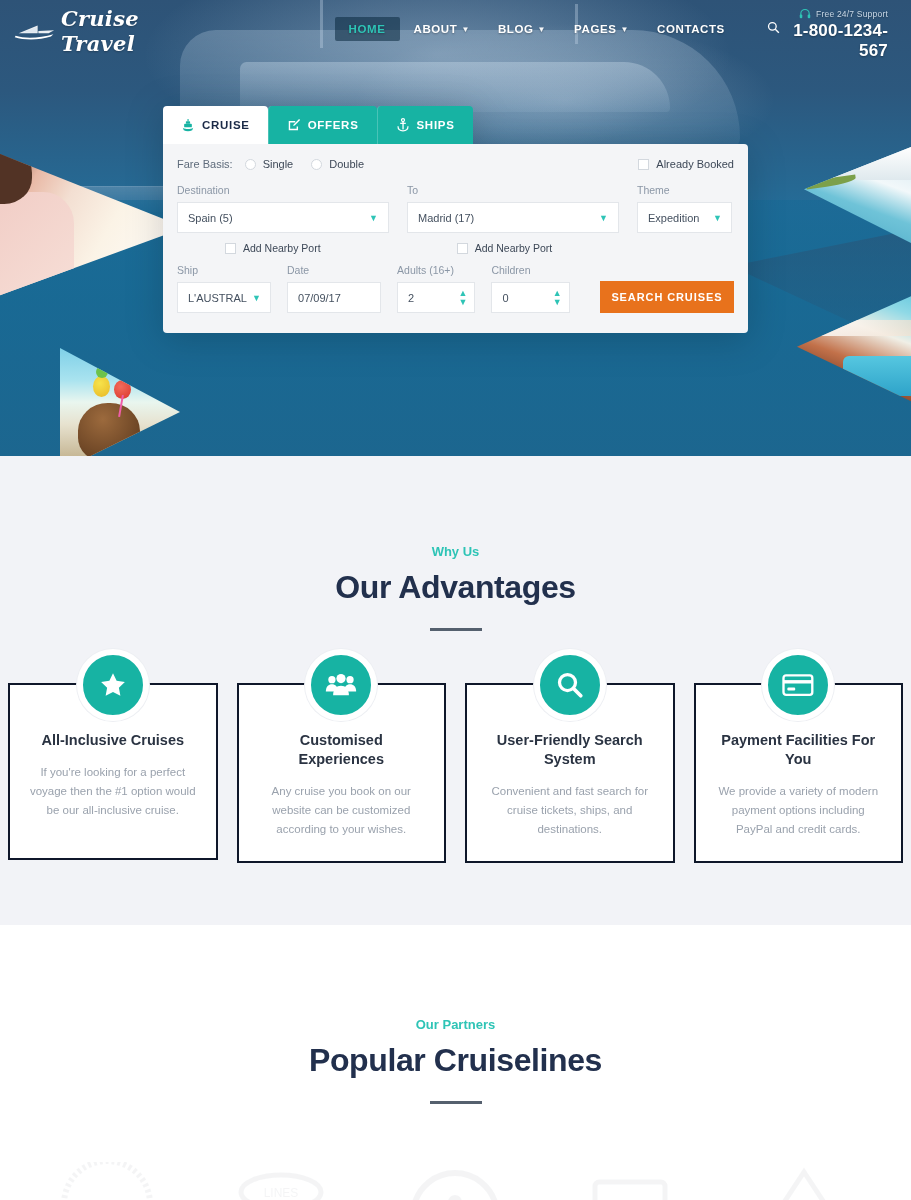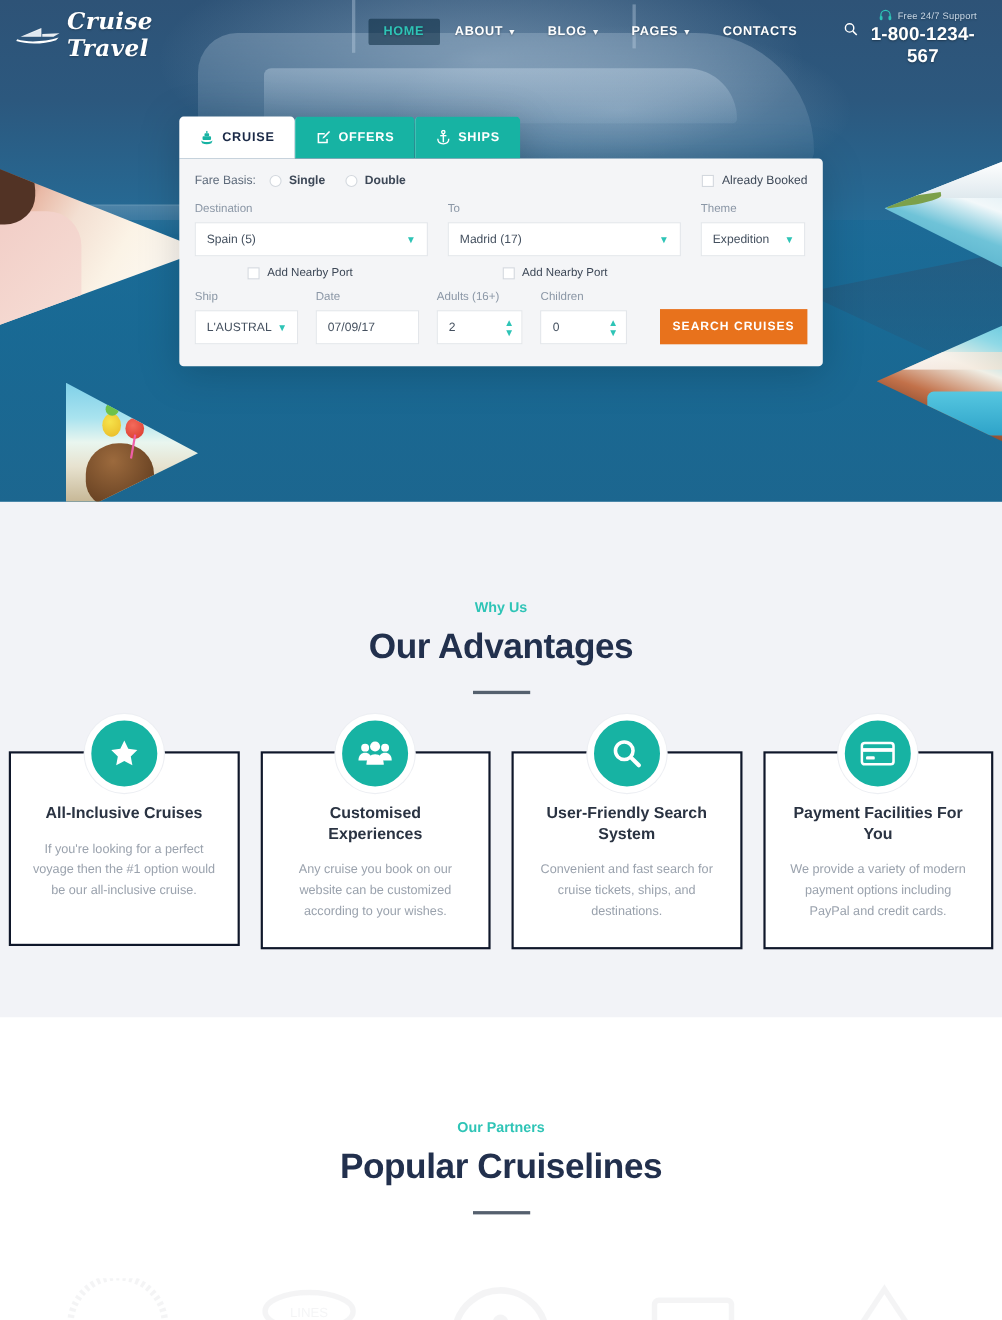--- a/index.html
+++ b/index.html
@@ -166,21 +166,21 @@
     letter-spacing: .6px; padding: 6px 14px; cursor: pointer;
     text-shadow: 0 1px 2px rgba(0,0,0,.3);
   }
   .nav-item.active {
     color: #2ec4b6; background: rgba(10,40,62,0.55); border-radius: 2px;
   }
   .caret { font-size: 8px; opacity: .95; }
   .nav-search { color:#fff; padding: 6px 10px; margin-left: 18px; cursor:pointer; }
 
   .support {
-    margin-left: auto; margin-right: 12px; margin-top: 8px; text-align: center;
+    margin-left: auto; margin-right: 12px; margin-top: 8px; text-align: right;
   }
   .support-top { display: flex; align-items: center; justify-content: flex-end; gap: 5px; }
   .support-label {
     color: #c9d8e6; font-size: 8.5px; letter-spacing: .2px;
     text-shadow: 0 1px 2px rgba(0,0,0,.3);
   }
   .support-phone {
     color: #ffffff; font-size: 17px; font-weight: 700; letter-spacing: .2px;
     margin-top: 1px; text-shadow: 0 1px 2px rgba(0,0,0,.35);
   }
@@ -202,21 +202,21 @@
   .tab:first-child { border-left: none; }
   .tab.active { background: #ffffff; color: #1b2a47; }
   .tab .tabicon { display:flex; align-items:center; }
   .widget-body {
     background: #f4f5f7; padding: 14px 14px 20px 14px;
     border-radius: 0 4px 4px 4px;
   }
   .row { display: flex; align-items: center; }
   .row-fare { margin-bottom: 14px; }
   .fare-label { font-size: 11px; color: #5e6b7b; margin-right: 12px; }
-  .radio-opt { display: flex; align-items: center; gap: 7px; margin-right: 18px; cursor: pointer; font-weight: bold; }
+  .radio-opt { display: flex; align-items: center; gap: 7px; margin-right: 18px; cursor: pointer; }
   .radio {
     width: 11px; height: 11px; border-radius: 50%;
     background: #ffffff; border: 1px solid #d3d8de;
   }
   .radio-opt span { font-size: 11px; color: #3d4857; }
   .booked { margin-left: auto; display: flex; align-items: center; gap: 7px; cursor: pointer; }
   .cbox { width: 11px; height: 11px; background: #ffffff; border: 1px solid #d3d8de; }
   .booked span { font-size: 11px; color: #3d4857; }
 
   .fields { display: flex; gap: 18px; }

